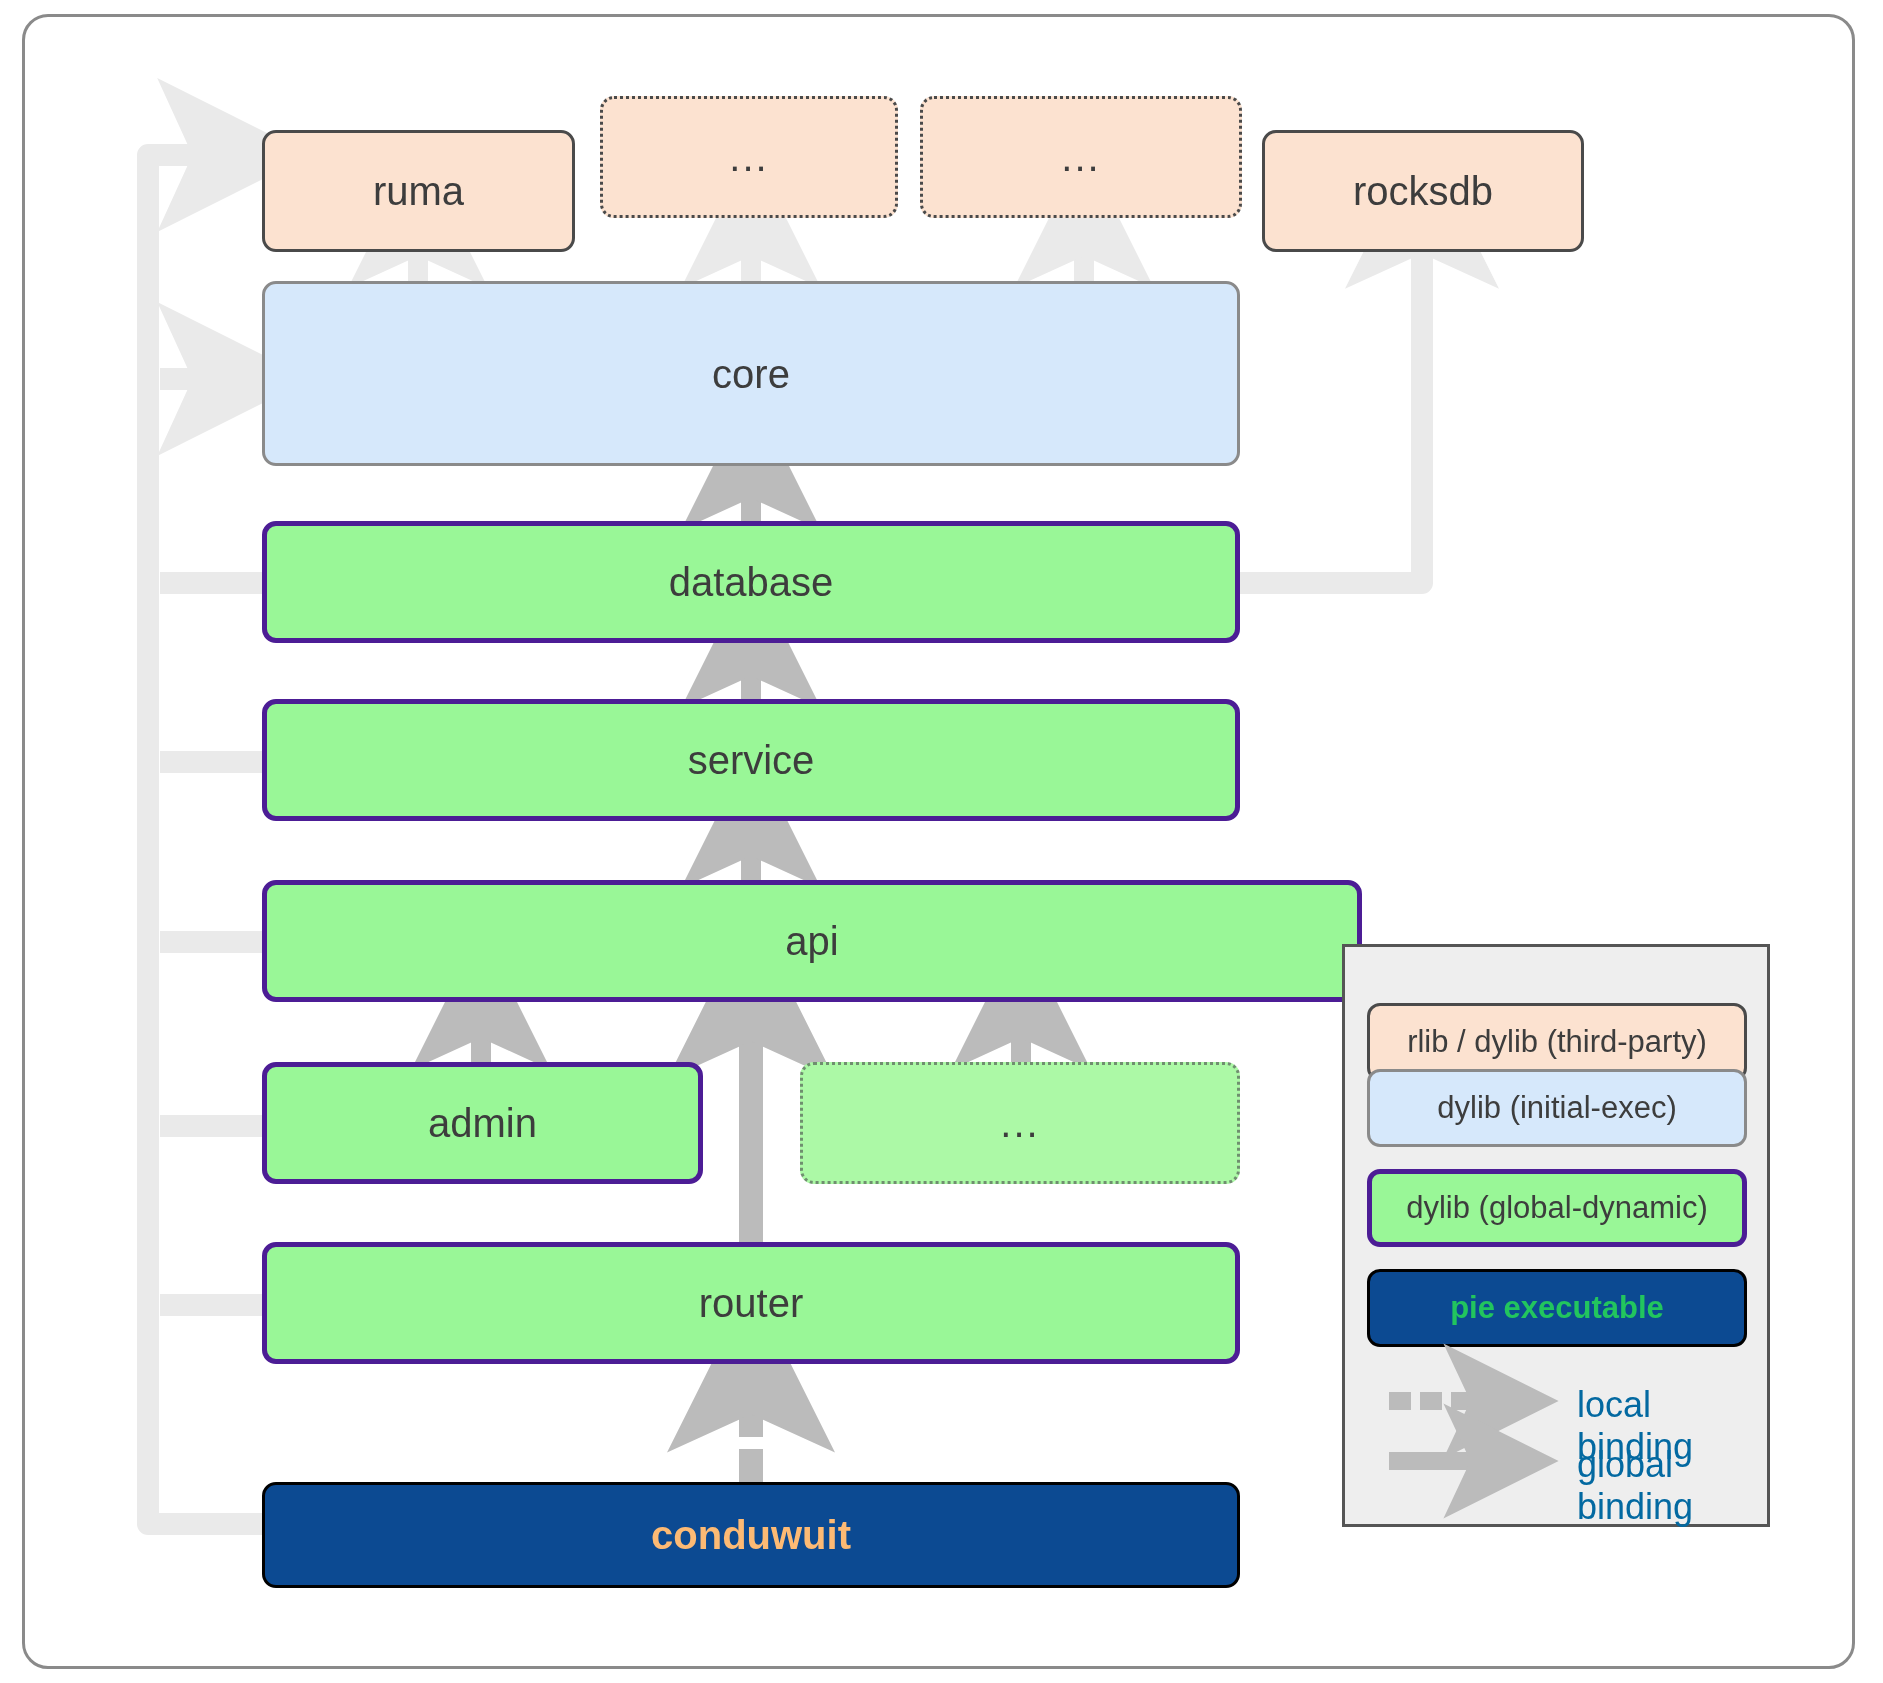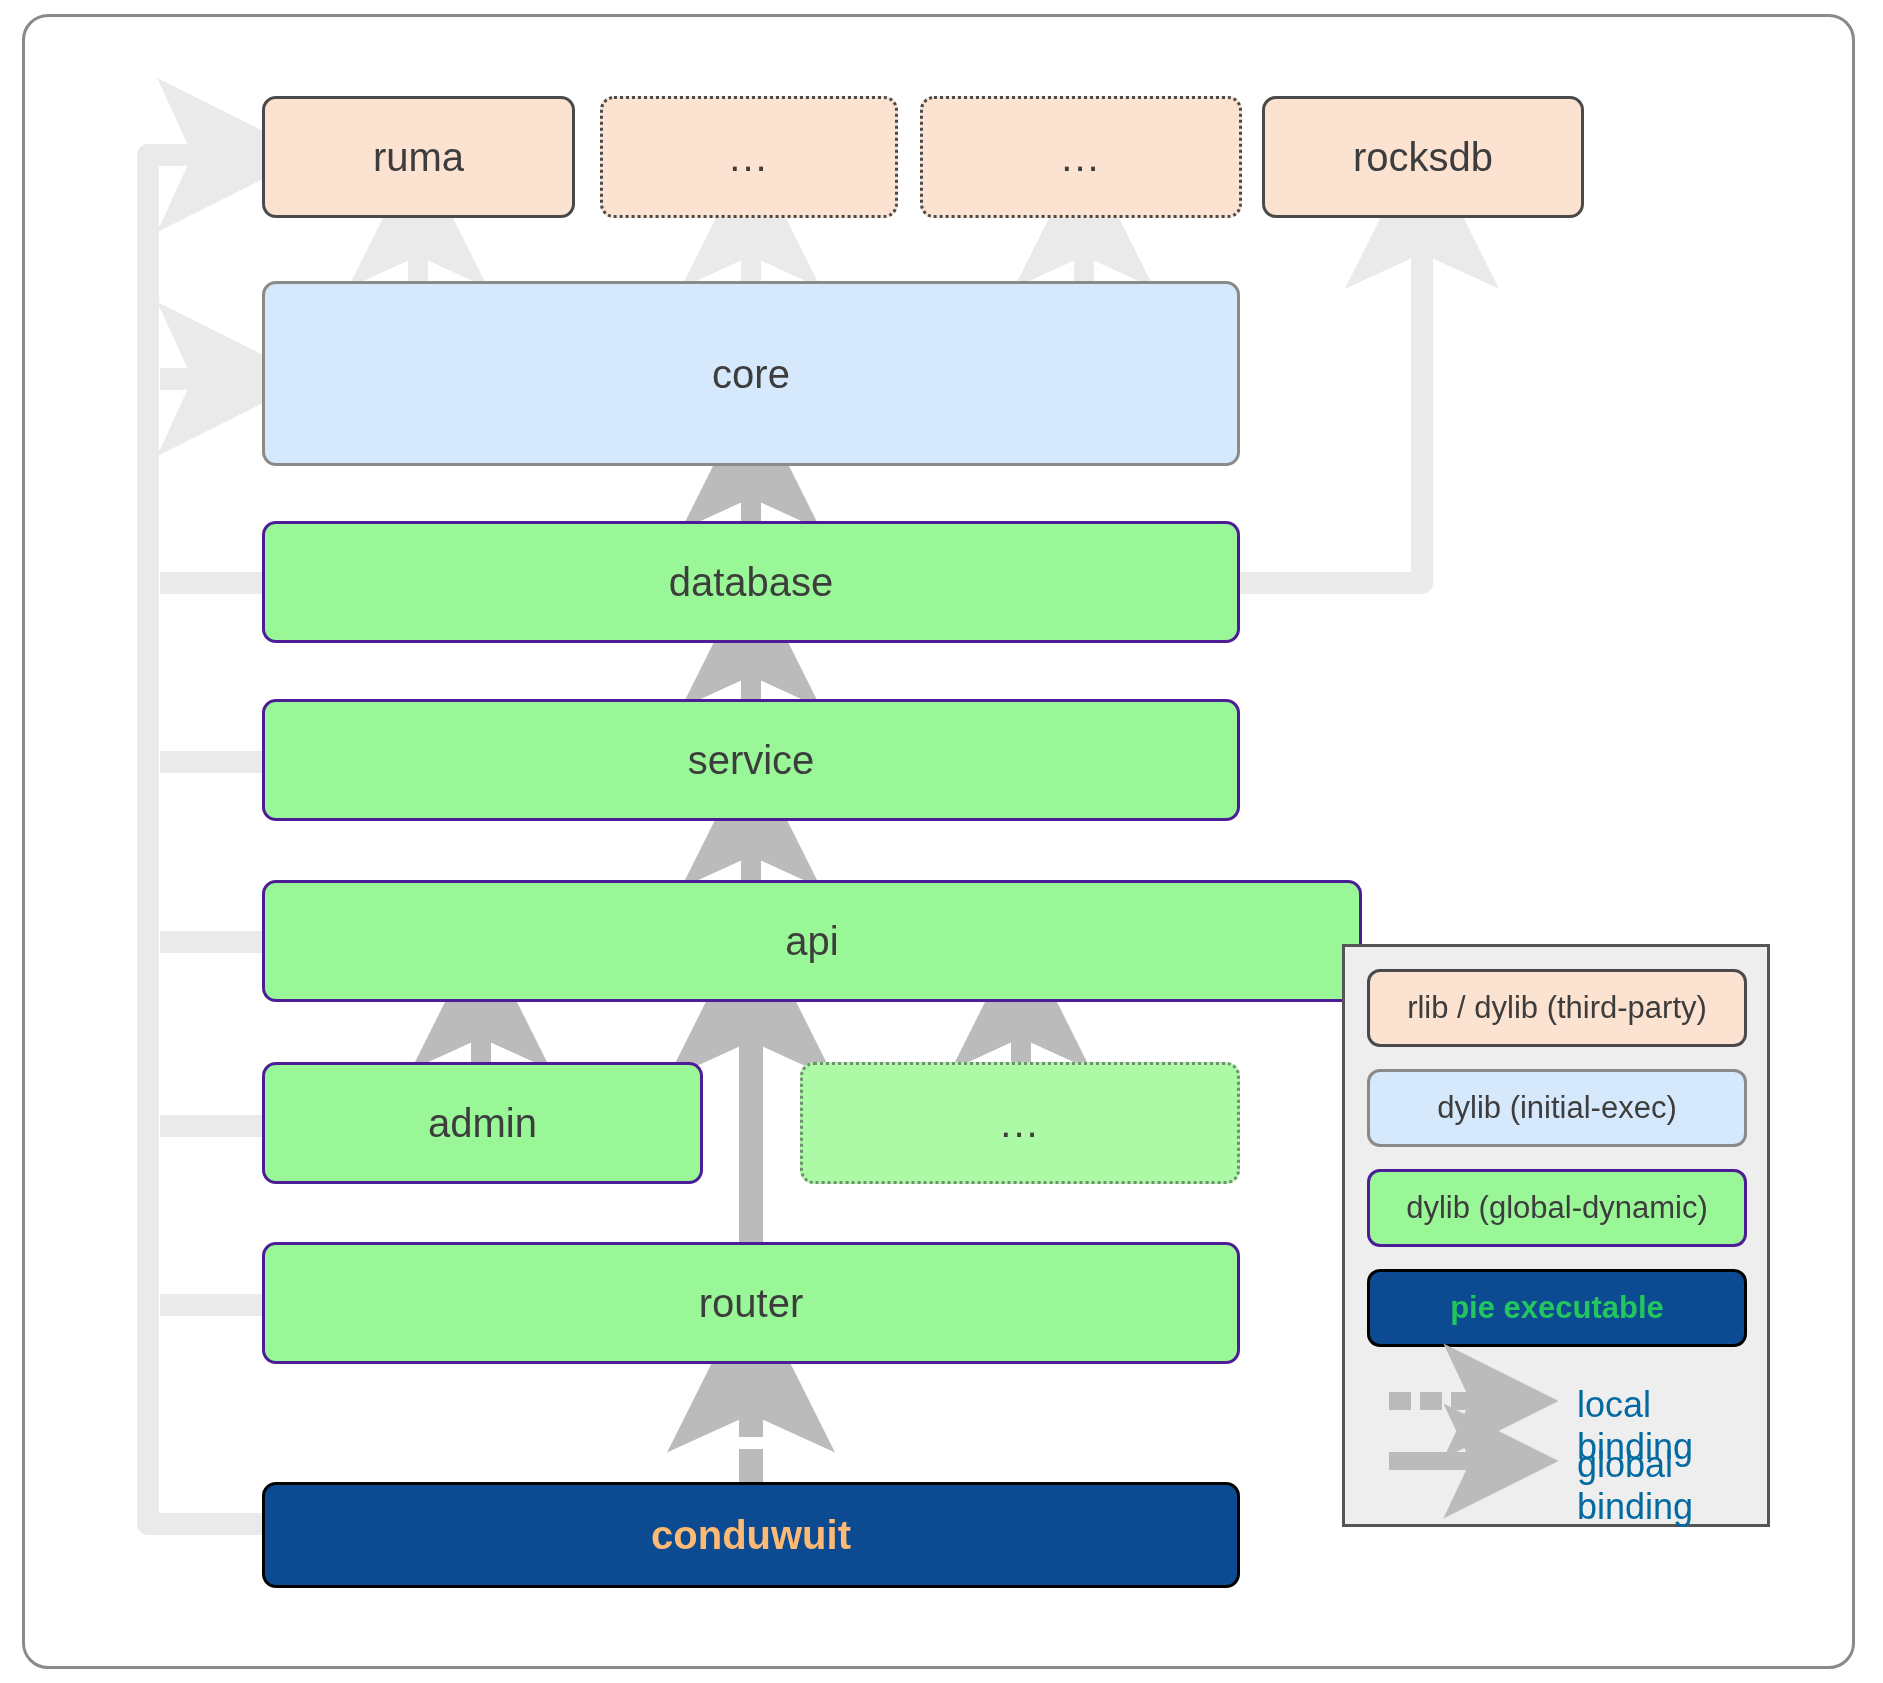--- a/index.html
+++ b/index.html
@@ -6,26 +6,26 @@
   body{font-family:"Liberation Sans", sans-serif;}
   #stage{position:relative;width:1883px;height:1683px;background:#ffffff;overflow:hidden;}
   #frame{position:absolute;left:22px;top:14px;width:1833px;height:1655px;
          border:3px solid #8a8a8a;border-radius:26px;box-sizing:border-box;background:#fff;}
   #edges{position:absolute;left:0;top:0;width:1883px;height:1683px;}
   .node{position:absolute;box-sizing:border-box;display:flex;align-items:center;
         justify-content:center;border-radius:14px;text-align:center;}
   .node span{display:block;line-height:1;}
   .n-label{font-size:40px;color:#3d3d3d;}
   
-  .t-third{background:#fce2d0;border:3px solid #4a4a4a;}
+  .t-third{background:#fce2d0;border:3px solid #4a4a4a;margin-top:34px;}
   .t-third-dot{background:#fce2d0;border:3px dotted #4a4a4a;}
   
   .t-ie{background:#d6e8fb;border:3px solid #8a8a8a;}
   
-  .t-gd{background:#99f797;border:3px solid #4c1d95;}
+  .t-gd{background:#99f797;border:5px solid #4c1d95;}
   .t-gd-dot{background:#acf9a6;border:3px dotted #6f8f6f;}
   
   .t-pie{background:#0c4a92;border:3px solid #000000;}
   .t-pie span{color:#fdba74;font-weight:bold;}
   .ell{font-size:40px;color:#3d3d3d;letter-spacing:2px;}
 
   
   #legend{position:absolute;left:1342px;top:944px;width:428px;height:583px;
           background:#eeeeee;border:3px solid #555;box-sizing:border-box;}
   .lg-box{position:absolute;left:22px;width:380px;height:78px;border-radius:13px;

